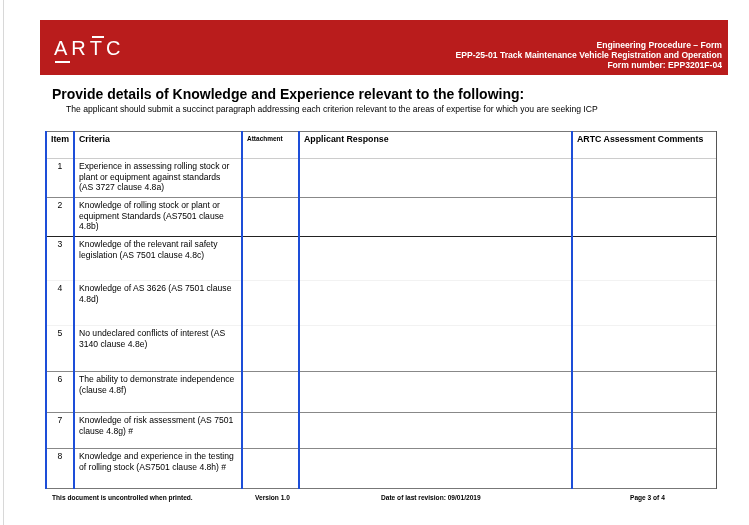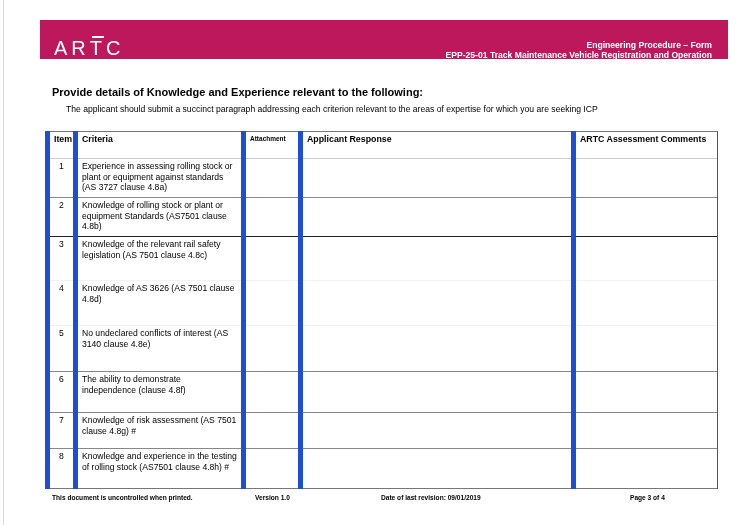--- a/index.html
+++ b/index.html
@@ -1,53 +1,53 @@
 <!DOCTYPE html>
 <html><head>
 <meta charset="utf-8">
 <style>
   * { box-sizing: border-box; margin: 0; padding: 0; }
   html, body { width: 749px; height: 525px; background: #ffffff; overflow: hidden; }
   body { font-family: "Liberation Sans", sans-serif; color: #000; position: relative; }
   .page-edge { position: absolute; left: 3px; top: 0; width: 1px; height: 525px; background: #d8d8d8; }
 
   .header-band {
-    position: absolute; left: 40px; top: 20px; width: 688px; height: 39px;
-    background: #be185d; color: #fff;
+    position: absolute; left: 40px; top: 20px; width: 688px; height: 55px;
+    background: #b91c1c; color: #fff;
   }
   .logo {
     position: absolute; left: 14px; top: 17px; font-size: 20px; letter-spacing: 4px;
     font-family: "Liberation Sans", sans-serif; font-weight: normal; color: #fff;
   }
   .logo .ch { position: relative; display: inline-block; }
   .logo .bar-under::after {
     content: ""; position: absolute; left: 1px; right: 1px; bottom: -3px; height: 2px; background: #fff;
   }
   .logo .bar-over::before {
     content: ""; position: absolute; left: 2px; right: 2px; top: -1px; height: 2px; background: #fff;
   }
   .header-right {
-    position: absolute; right: 16px; top: 20px; text-align: right;
+    position: absolute; right: 6px; top: 20px; text-align: right;
     font-size: 8.6px; font-weight: bold; line-height: 10px;
   }
 
   .section-title {
-    position: absolute; left: 52px; top: 86px; font-size: 11px; font-weight: bold;
+    position: absolute; left: 52px; top: 86px; font-size: 14px; font-weight: bold;
   }
   .instructions {
     position: absolute; left: 66px; top: 104px; width: 670px; font-size: 8.6px; line-height: 10px;
   }
   .instructions .l2 { padding-left: 8px; }
 
   table.criteria {
     position: absolute; left: 45px; top: 131px; width: 670px;
     border-collapse: collapse; table-layout: fixed; font-size: 8.6px;
   }
   table.criteria th, table.criteria td {
-    border-left: 5px solid #1d4ed8; border-right: 1px solid #555;
+    border-left: 2px solid #1d4ed8; border-right: 1px solid #555;
     vertical-align: top; padding: 2px 4px; line-height: 10.5px;
   }
   table.criteria th { font-weight: bold; text-align: left; font-size: 8.8px; }
   table.criteria th.attach { font-size: 6.5px; padding-top: 2px; }
   table.criteria thead tr { border-top: 1px solid #777; border-bottom: 1px solid #ccc; height: 27px; }
   table.criteria td.item { text-align: center; }
   .b-mid { border-bottom: 1px solid #888; }
   .b-dark { border-bottom: 1px solid #222; }
   .b-faint { border-bottom: 1px solid #f2f2f2; }
   .b-last { border-bottom: 1px solid #777; }

